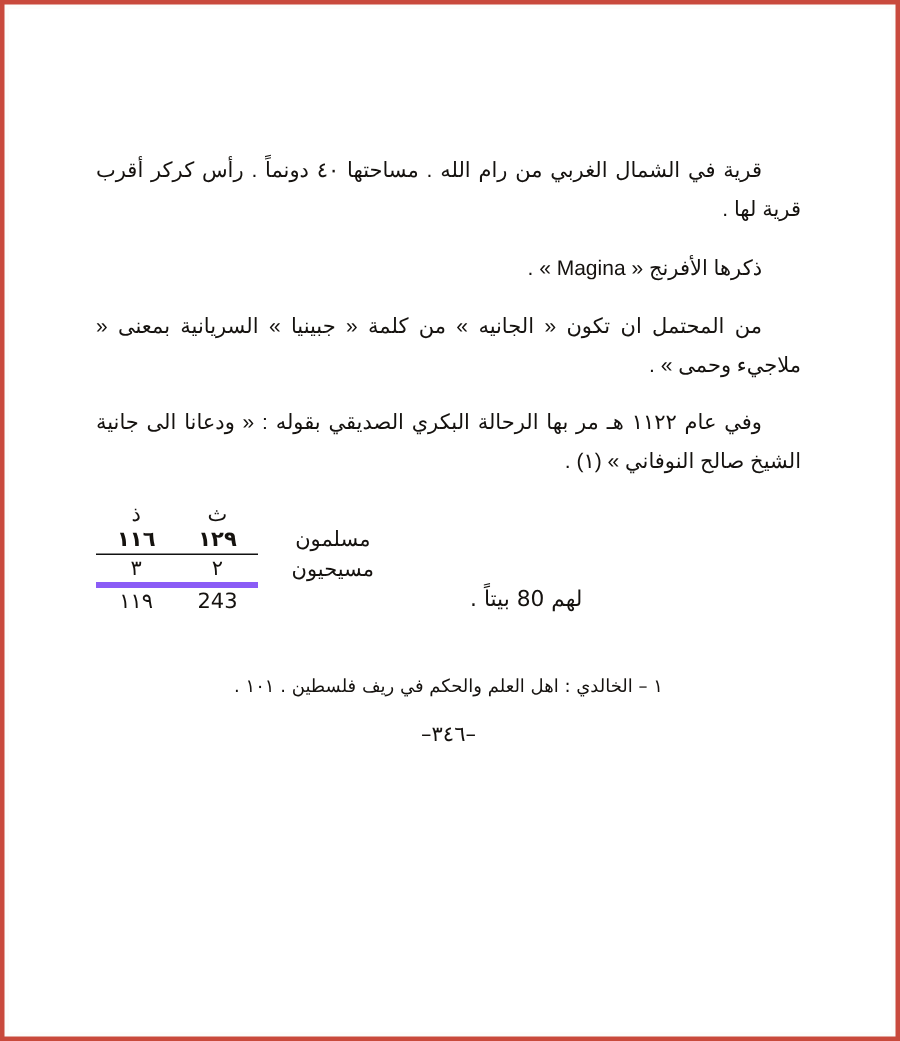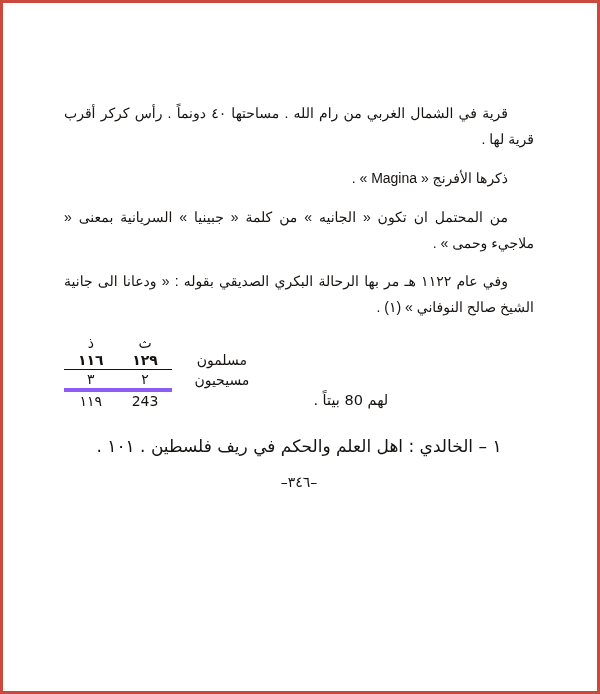--- a/index.html
+++ b/index.html
@@ -91,22 +91,22 @@
   .houses {
     font-size: 14.5px;
     margin-top: 4px;
     margin-right: 0;
     padding-right: 30px;
     white-space: nowrap;
     align-self: flex-end;
     padding-bottom: 2px;
   }
   .footnote {
-    margin-top: 26px;
-    font-size: 17px;
+    margin-top: 40px;
+    font-size: 12px;
     text-align: center;
     font-family: "DejaVu Sans", sans-serif;
     color: #15120f;
   }
   .pagenum {
     margin-top: 18px;
     text-align: center;
     font-size: 14px;
     letter-spacing: 1px;
     font-family: "DejaVu Sans", sans-serif;

